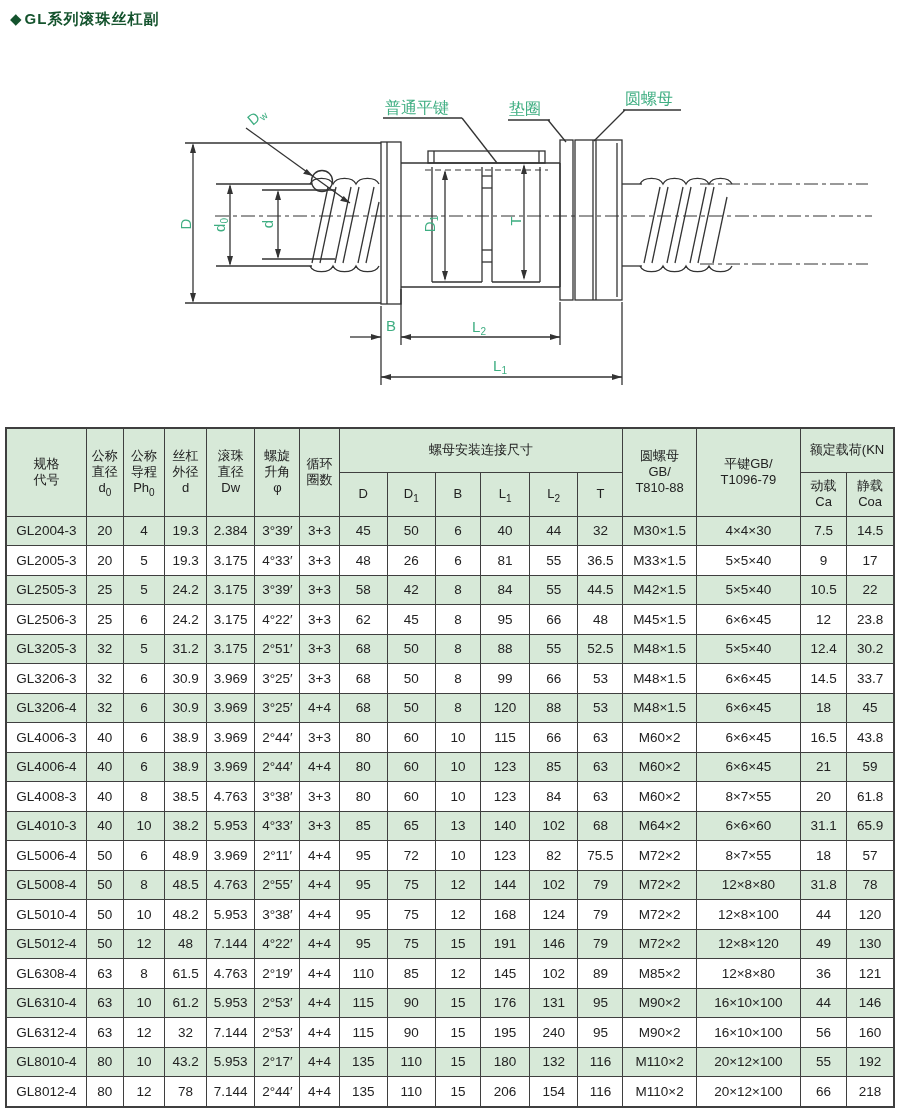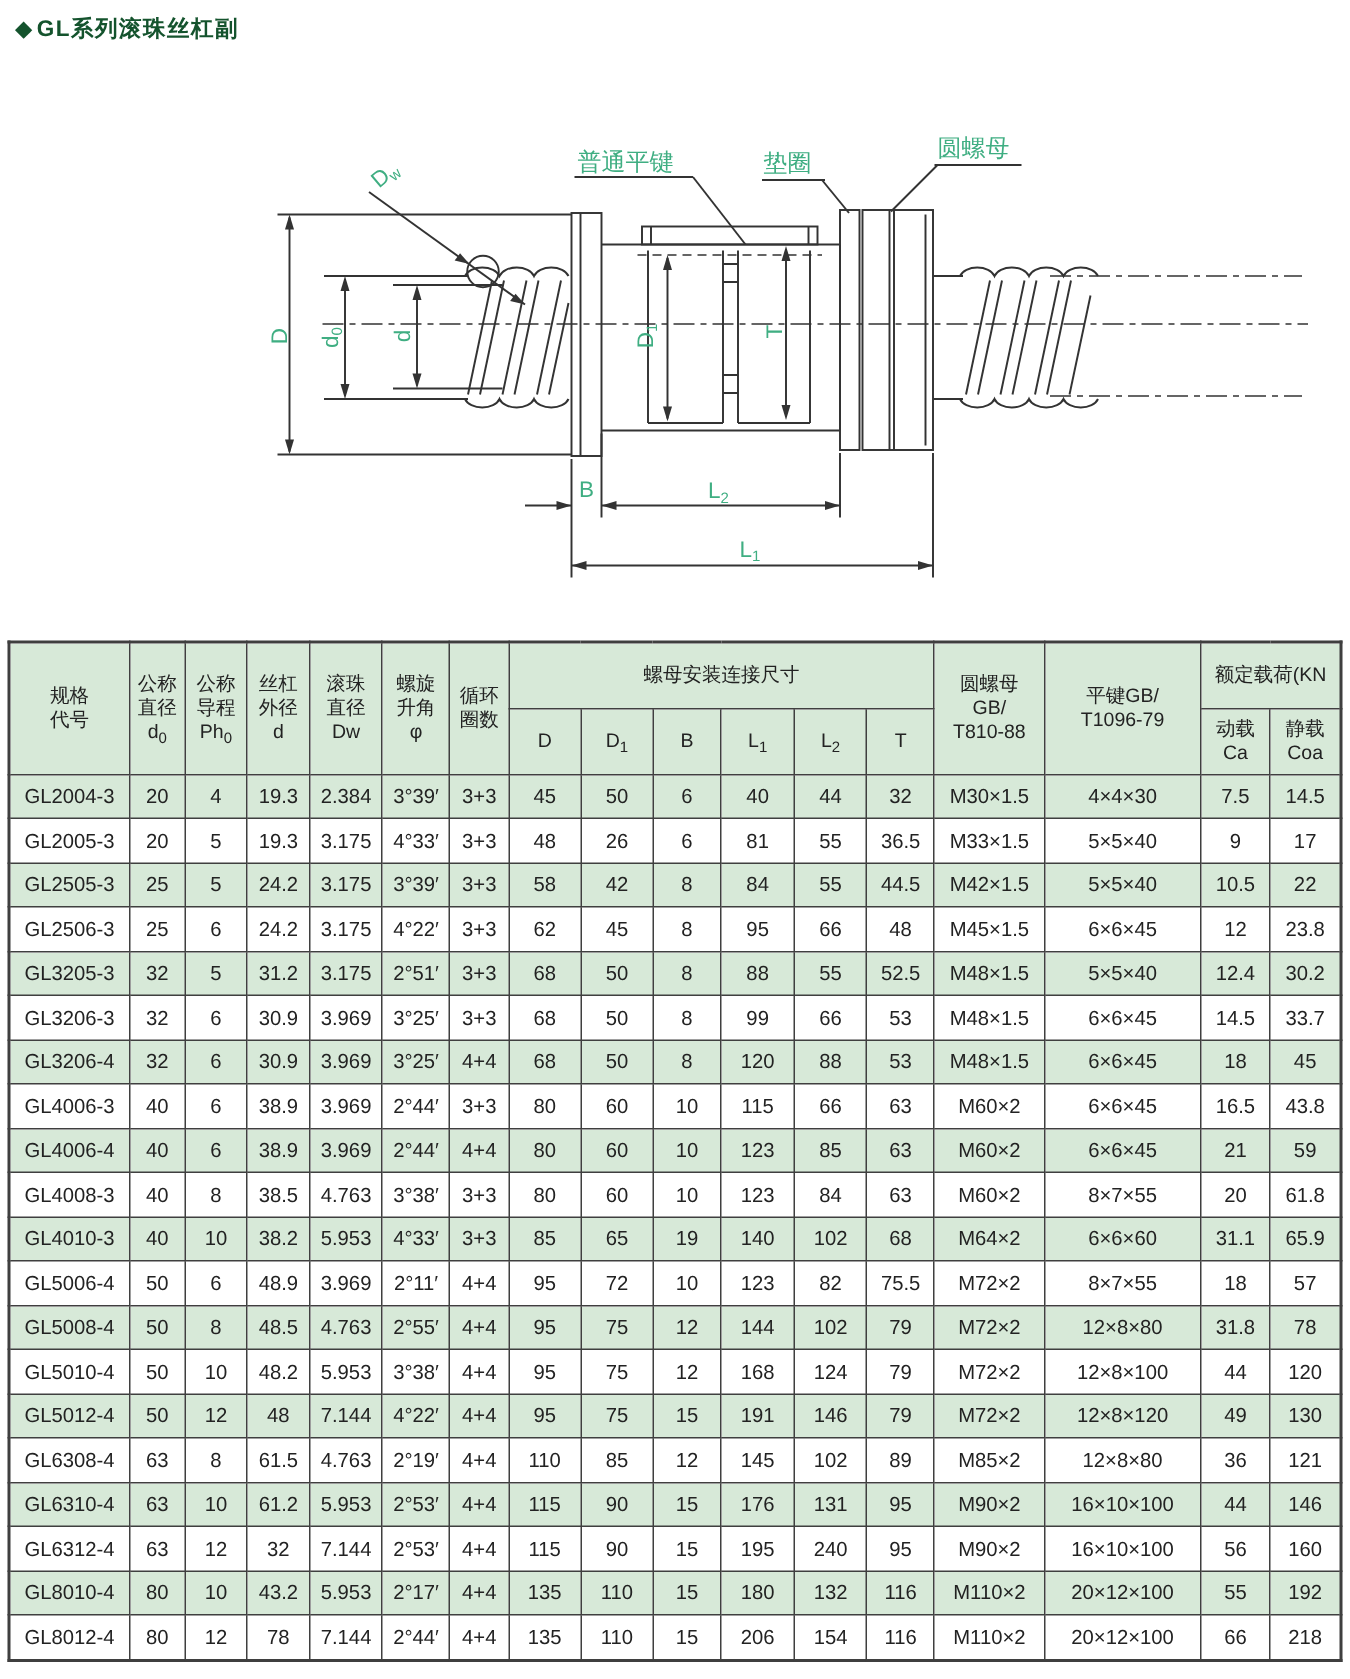--- a/index.html
+++ b/index.html
@@ -432,21 +432,21 @@
         <tr>
           <td>GL4010-3</td>
           <td>40</td>
           <td>10</td>
           <td>38.2</td>
           <td>5.953</td>
           <td>4°33′</td>
           <td>3+3</td>
           <td>85</td>
           <td>65</td>
-          <td>19</td>
+          <td>13</td>
           <td>140</td>
           <td>102</td>
           <td>68</td>
           <td>M64×2</td>
           <td>6×6×60</td>
           <td>31.1</td>
           <td>65.9</td>
         </tr>
         <tr>
           <td>GL5006-4</td>

